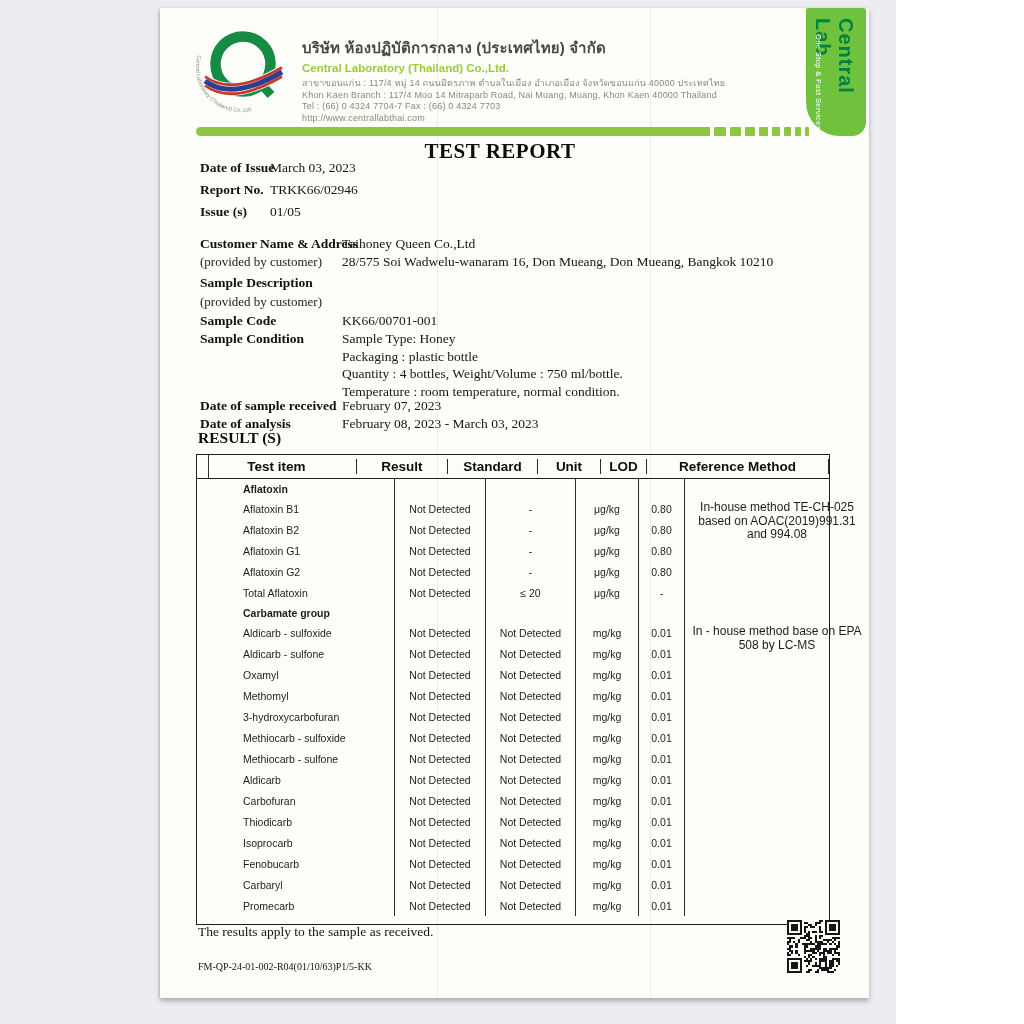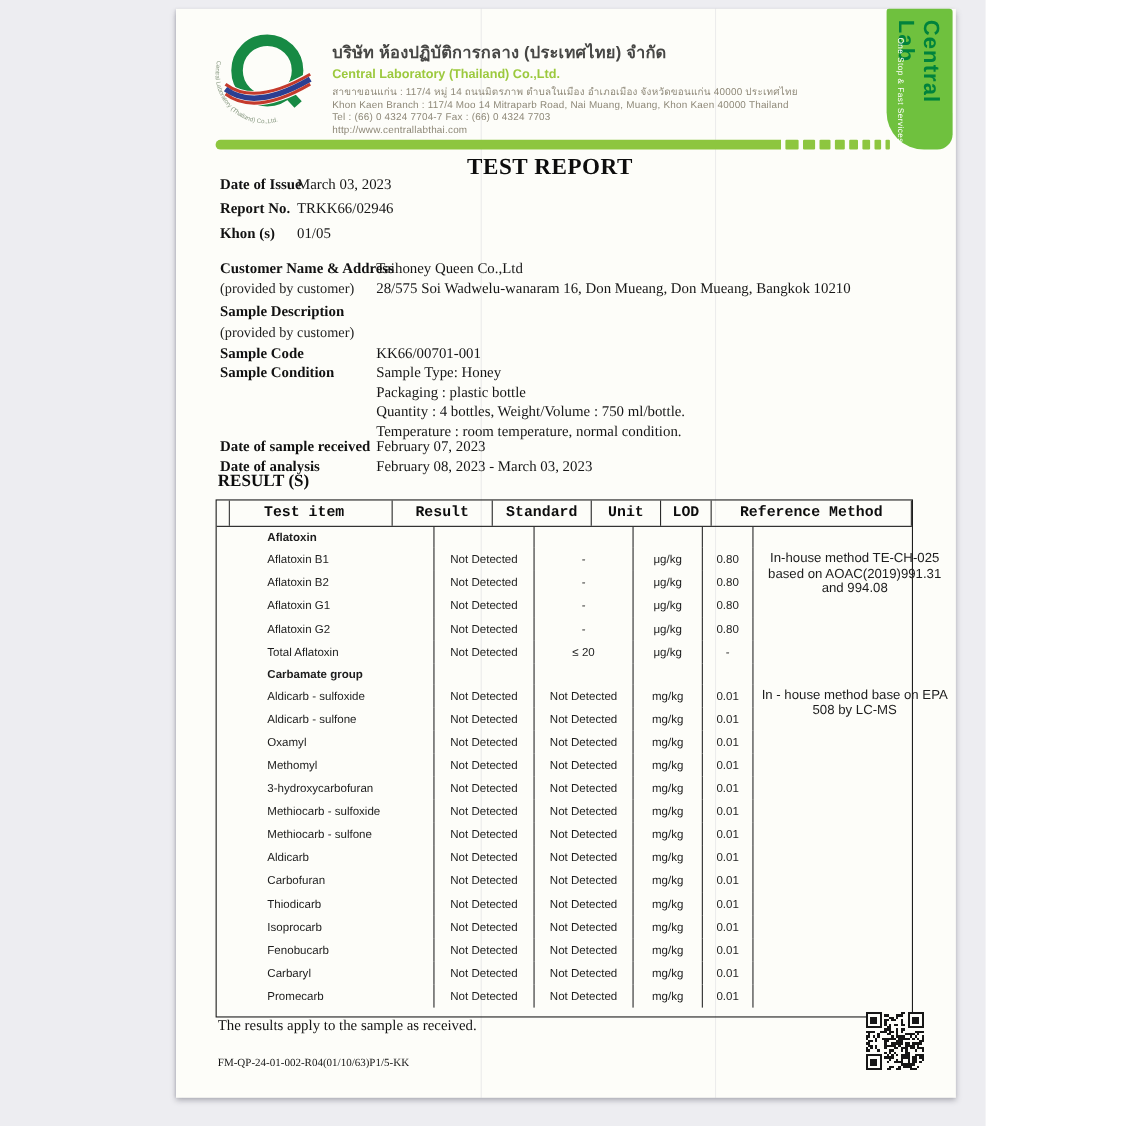--- a/index.html
+++ b/index.html
@@ -40,21 +40,21 @@
   .lbl { position:absolute; left:40px; font-size:13.5px; font-weight:700; color:#111; white-space:nowrap; }
   .sub { position:absolute; left:40px; font-size:13px; color:#222; white-space:nowrap; }
   .val { position:absolute; font-size:13.5px; color:#161616; white-space:nowrap; }
   .v1 { left:110px; } .v2 { left:182px; }
   .result-h { position:absolute; left:38px; top:421px; font-size:15.5px; font-weight:700; color:#0d0d0d; }
 
   
   .tbl { position:absolute; left:36px; top:446px; width:634px; height:471px;
          border:1.6px solid #1d1d1d; font-family:"Liberation Sans", sans-serif; }
   .trow { display:flex; }
-  .th-row { height:24px; border-bottom:1.6px solid #1d1d1d; font-family:Liberation Mono, monospace; position:relative; }
+  .th-row { height:24px; border-bottom:1.6px solid #1d1d1d; font-family:Liberation Sans, sans-serif; position:relative;align-items:center; }
   .th-row .cell { display:flex; align-items:center; justify-content:center;
                   font-size:13.5px; font-weight:700; color:#0d0d0d; }
   .th-tick { position:absolute; left:11px; top:0; width:1px; height:100%; background:#333; }
   .cell { border-right:1px solid #2a2a2a; }
   .cell:last-child { border-right:none; }
   .c0 { width:160px; } .c1 { width:91px; } .c2 { width:90px; } .c3 { width:63px; } .c4 { width:46px; } .c5 { flex:1; }
   .drow { height:21px; } .grow { height:19px; }
   .drow .cell, .grow .cell { font-size:10.5px; color:#1d1d1d; display:flex; align-items:center; justify-content:center; position:relative; }
   .drow .c0, .grow .c0 { justify-content:flex-start; padding-left:8px;margin-left:38px; }
   .grow .c0 { font-weight:700; }
@@ -122,21 +122,21 @@
       </div>
 
     <div class="title">TEST REPORT</div>
 
     <div class="lbl" style="top:152px">Date of Issue</div>
     <div class="val v1" style="top:152px">March 03, 2023</div>
 
     <div class="lbl" style="top:174px">Report No.</div>
     <div class="val v1" style="top:174px">TRKK66/02946</div>
 
-    <div class="lbl" style="top:196px">Khon (s)</div>
+    <div class="lbl" style="top:196px">Issue (s)</div>
     <div class="val v1" style="top:196px">01/05</div>
 
     <div class="lbl" style="top:228px">Customer Name &amp; Address</div>
     <div class="sub" style="top:246px">(provided by customer)</div>
     <div class="val v2" style="top:228px">Taihoney Queen Co.,Ltd</div>
     <div class="val v2" style="top:246px">28/575 Soi Wadwelu-wanaram 16, Don Mueang, Don Mueang, Bangkok 10210</div>
 
     <div class="lbl" style="top:267px">Sample Description</div>
     <div class="sub" style="top:286px">(provided by customer)</div>
 

